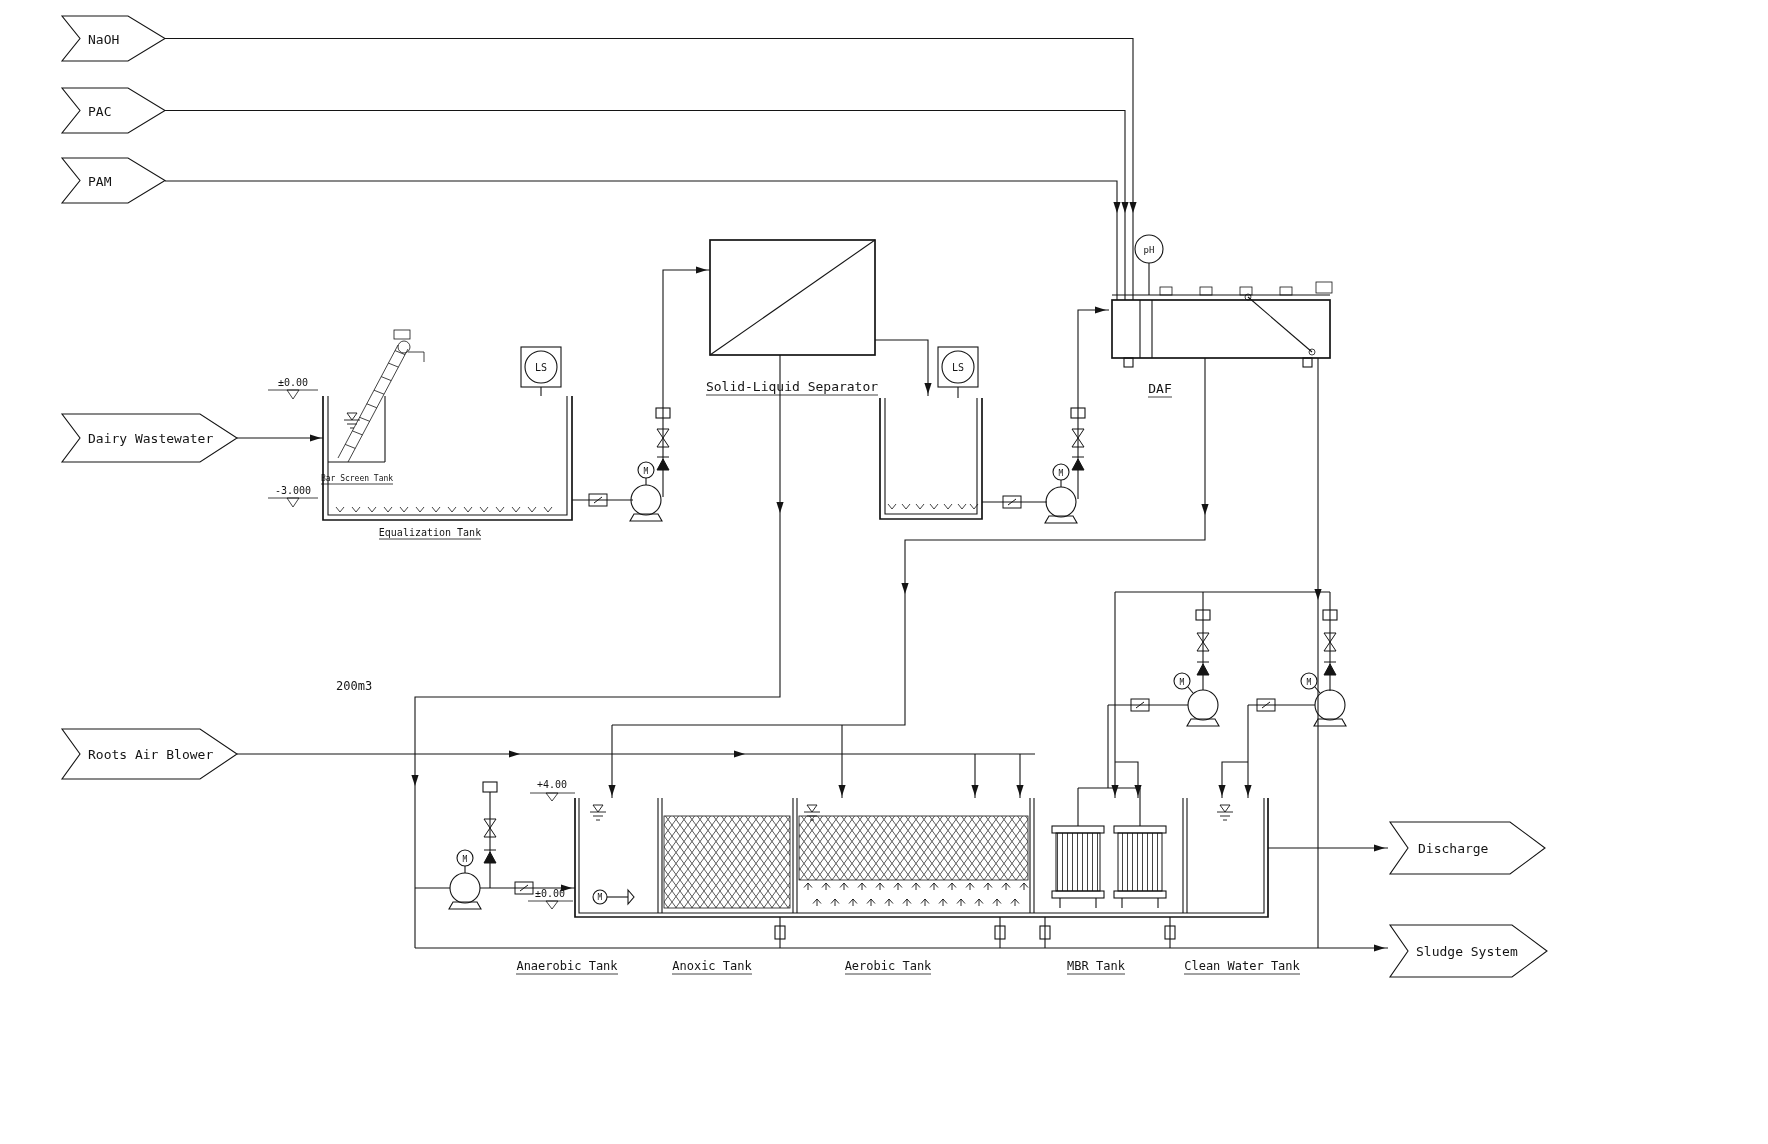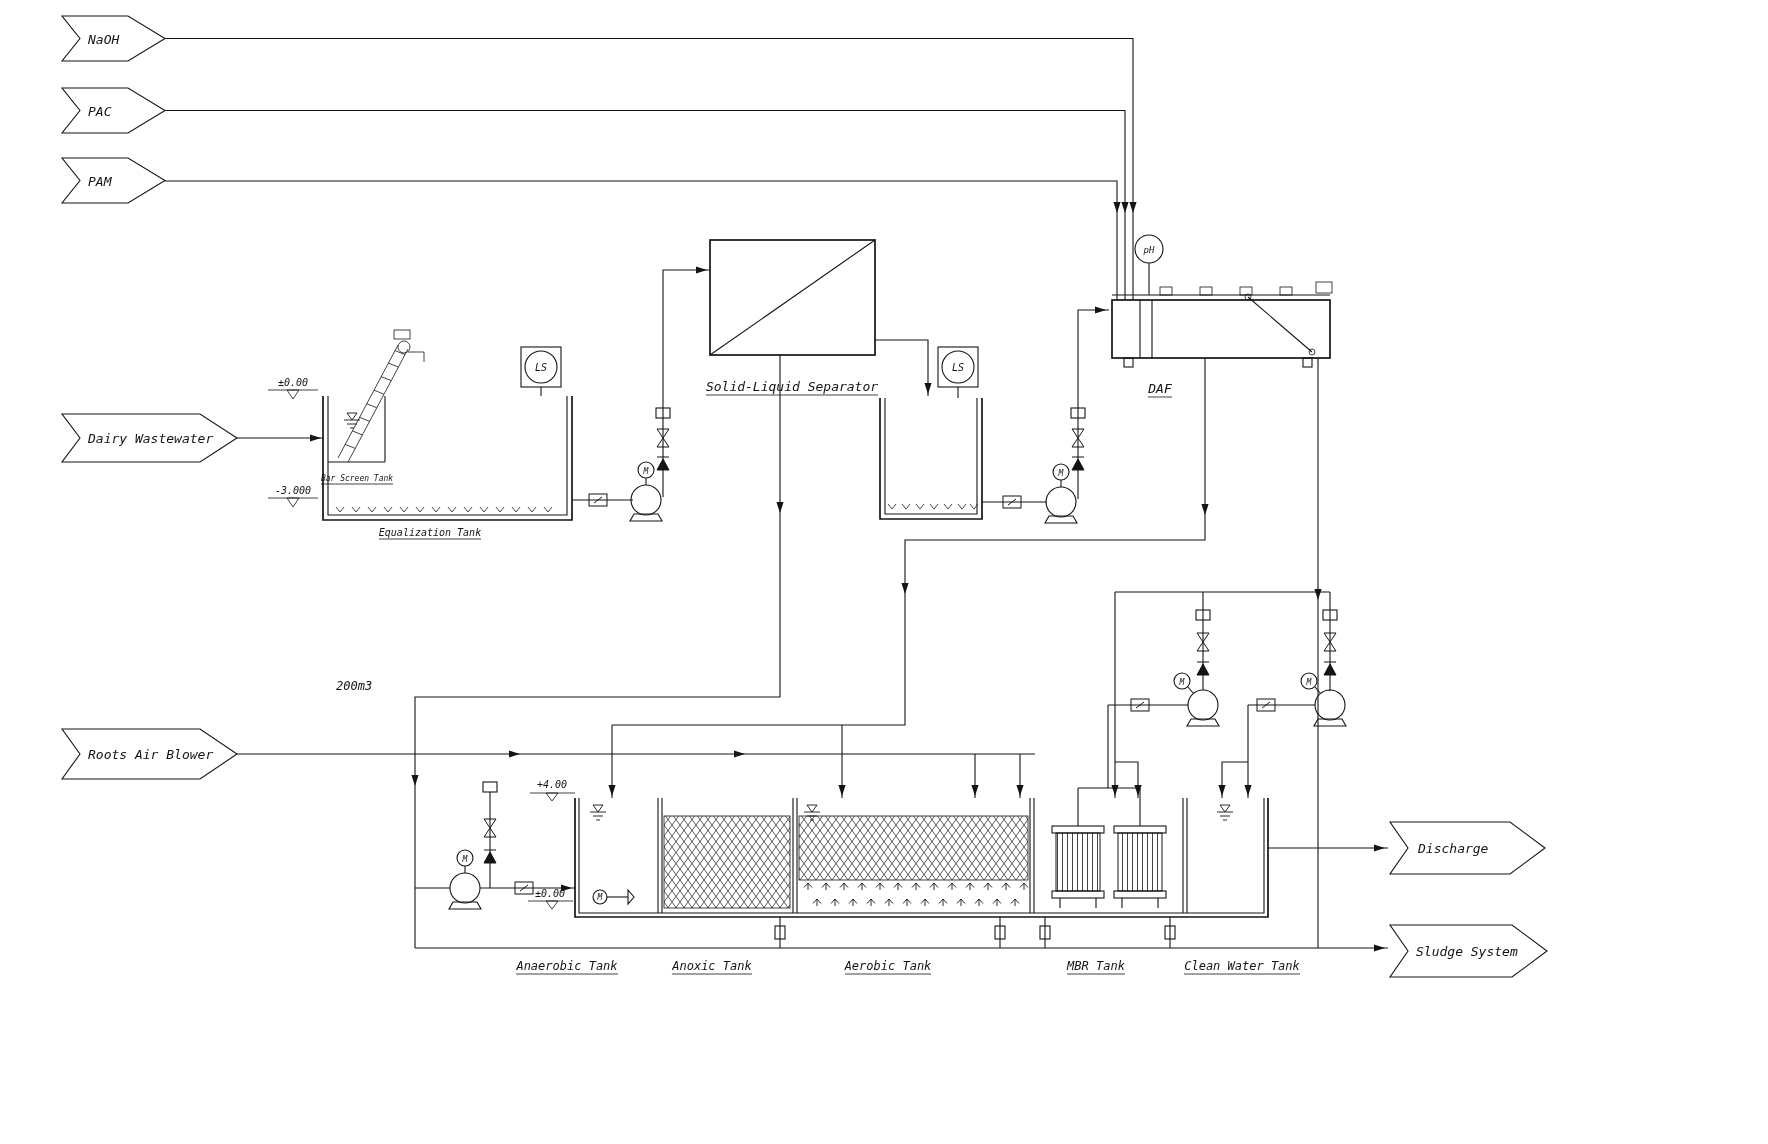--- a/index.html
+++ b/index.html
@@ -1,16 +1,16 @@
 <!DOCTYPE html>
 <html><head>
 <meta charset="utf-8">
 <style>
   html,body{margin:0;padding:0;background:#ffffff;}
-  .page{width:1564px;height:1144px;background:#ffffff;position:relative;font-style:italic;}
+  .page{width:1564px;height:1144px;background:#ffffff;position:relative;}
   svg{display:block;}
   .ln{stroke:#141414;stroke-width:1.1;fill:none;}
   .thick{stroke-width:1.7;}
   .thin{stroke-width:0.8;}
   text{font-family:"DejaVu Sans Mono","Liberation Mono",monospace;fill:#141414;}
   .t13{font-size:13px;} .t12{font-size:12px;}
   .t10{font-size:10px;} .t9{font-size:9px;} .t8{font-size:8px;}
   .mid{text-anchor:middle;}
 </style>
 </head>

